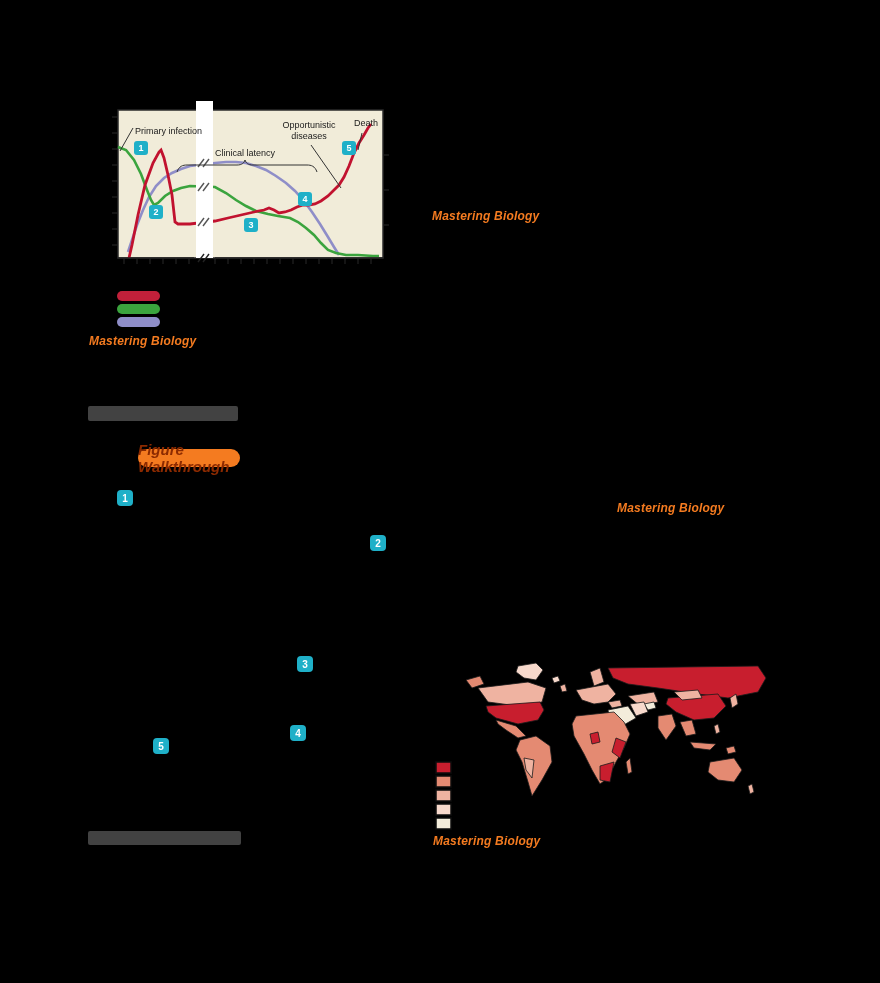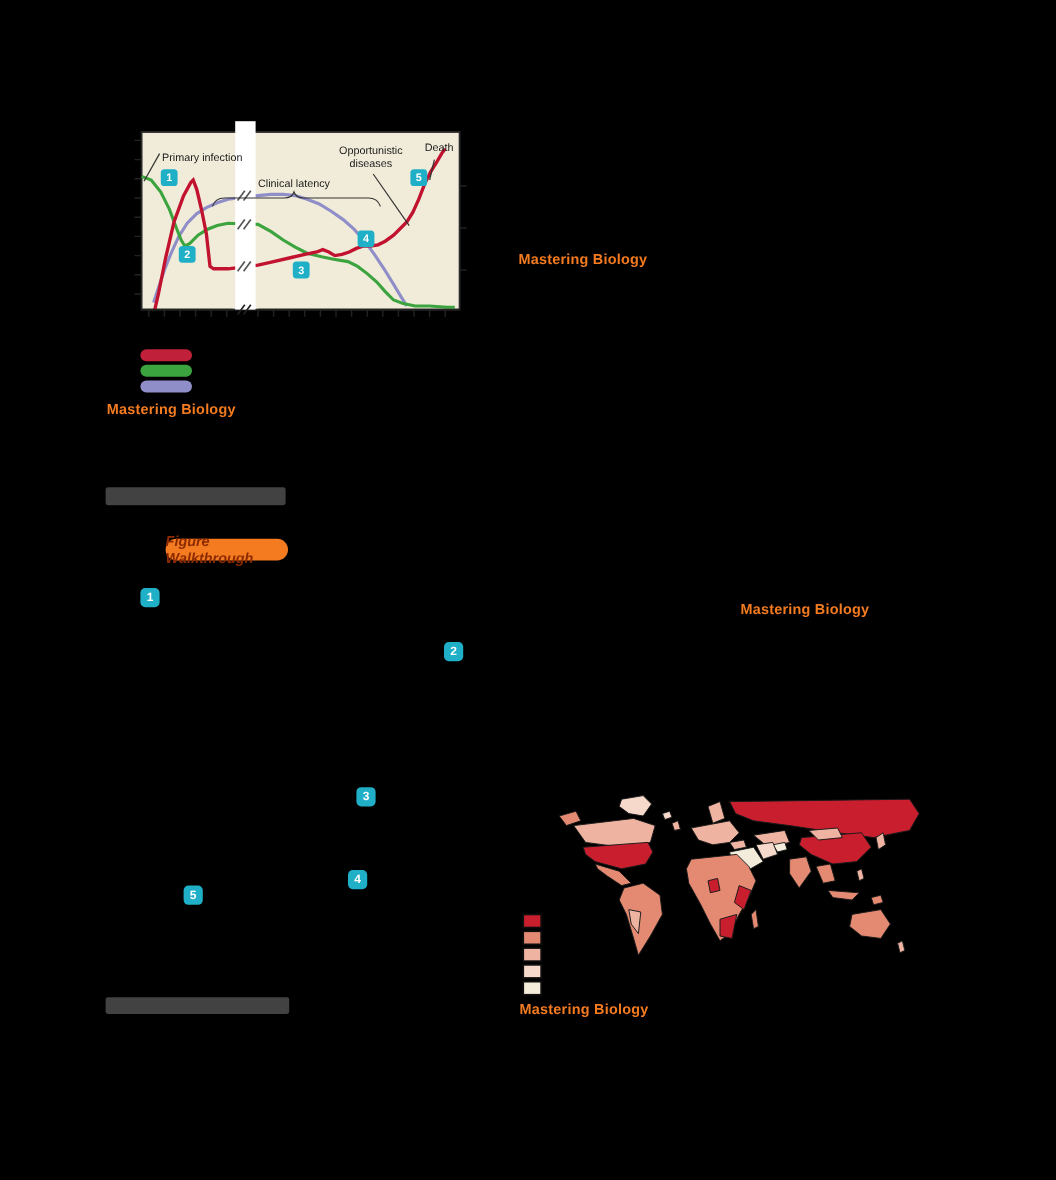--- a/index.html
+++ b/index.html
@@ -1,23 +1,23 @@
 <!DOCTYPE html>
 <html><head>
 <meta charset="utf-8">
 <style>
   html,body{margin:0;padding:0;background:#000;}
   .stage{position:relative;width:880px;height:983px;background:#000;overflow:hidden;
          font-family:"Liberation Sans", sans-serif;}
   .abs{position:absolute;}
-  .media-link{position:absolute;color:#f47b20;font-weight:bold;
+  .media-link{position:absolute;color:#f47b20;font-weight:bold;font-style:italic;
               font-size:12px;letter-spacing:0.2px;cursor:pointer;white-space:nowrap;}
   .walkthrough-btn{position:absolute;background:#f47b20;border-radius:9px;width:102px;height:18px;
               display:flex;align-items:center;justify-content:center;cursor:pointer;}
-  .walkthrough-btn span{color:#8c2a00;font-size:12px;font-weight:bold;font-style:italic;}
+  .walkthrough-btn span{color:#8c2a00;font-size:15px;font-weight:bold;font-style:italic;}
   .step-badge{position:absolute;width:16px;height:16px;border-radius:4px;background:#1fb0c8;
               display:flex;align-items:center;justify-content:center;}
   .step-badge span{color:#fff;font-size:10px;font-weight:bold;}
   .gray-bar{position:absolute;background:#424242;border-radius:2px;}
   svg text{font-family:"Liberation Sans", sans-serif;}
 </style>
 </head>
 <body>
 
 <div class="stage">

